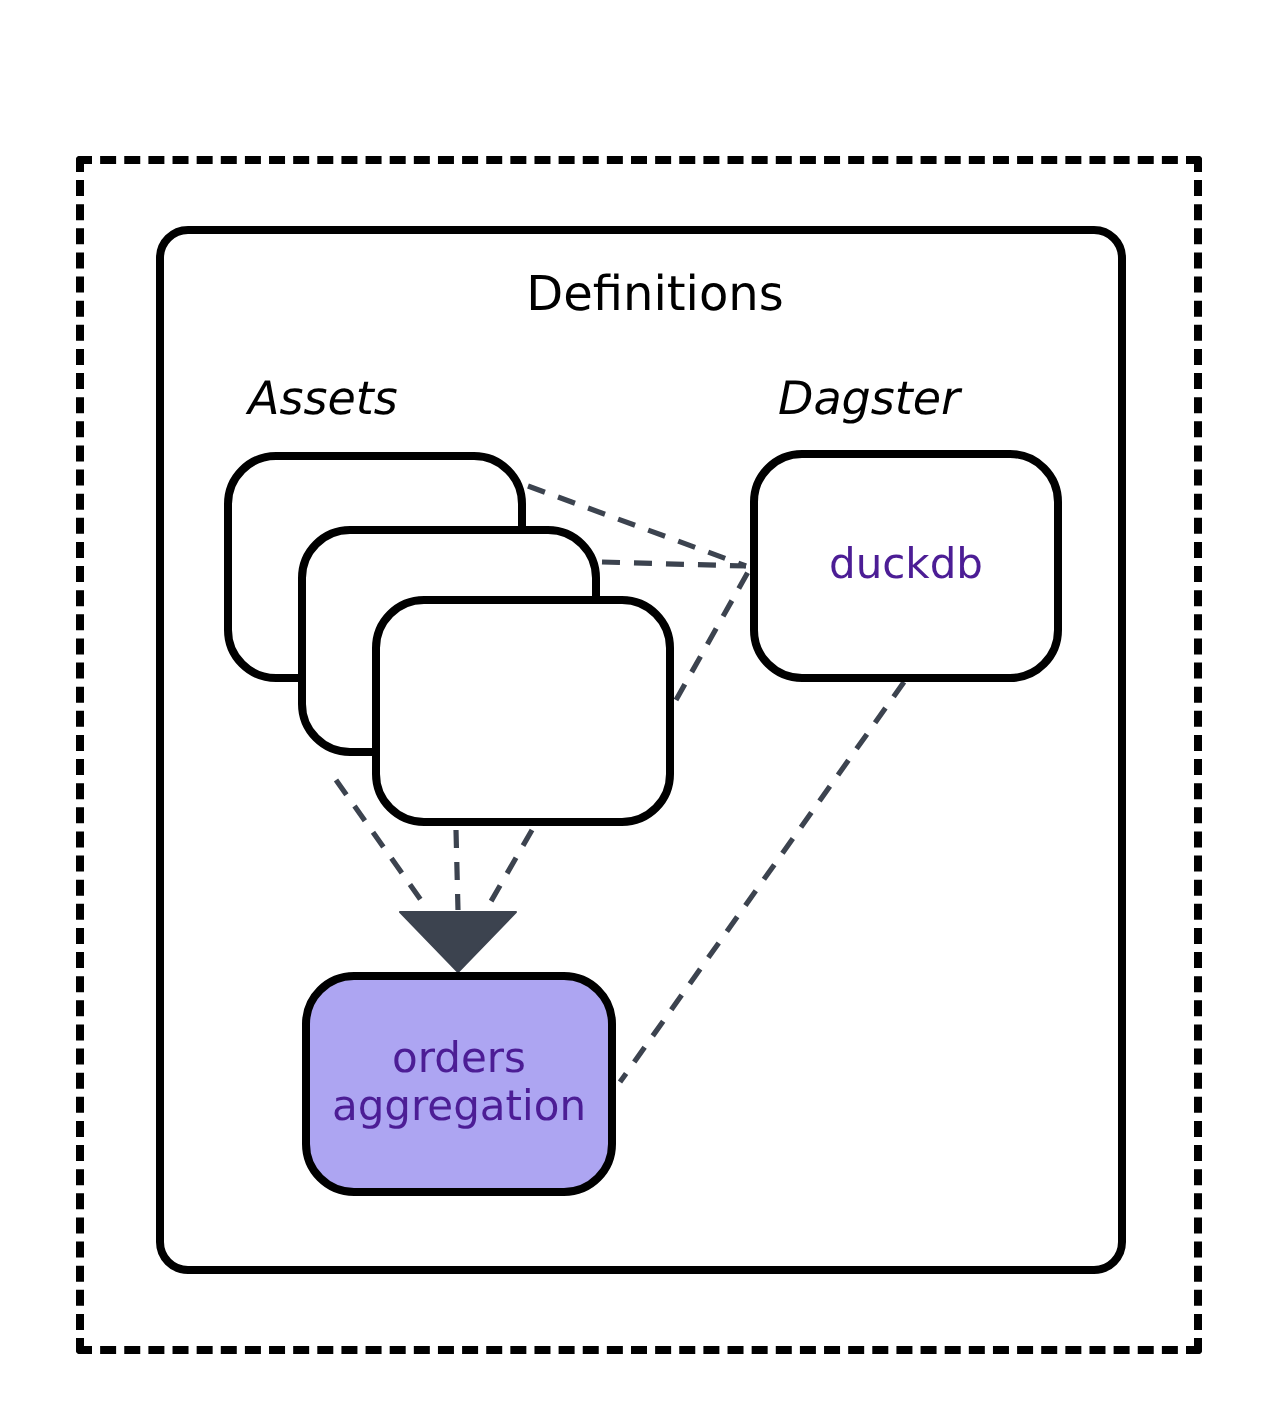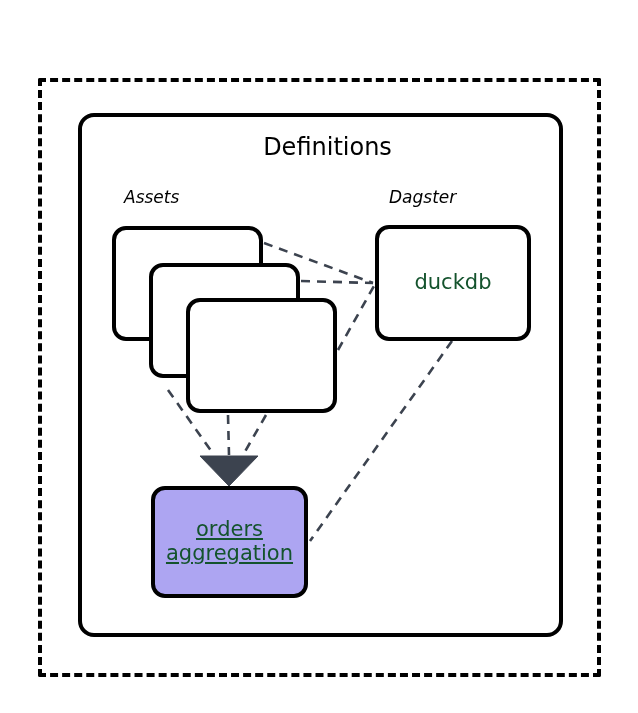--- a/index.html
+++ b/index.html
@@ -68,41 +68,41 @@
     top: 133px;
     text-align: center;
     font-size: 24px;
     color: #000000;
     margin-left: 17px;
   }
 
   
   .section-label {
     position: absolute;
-    font-size: 17px;
+    font-size: 23px;
     font-style: italic;
     color: #000000;
     white-space: nowrap;
   }
   .label-assets   { left: 124px; top: 187px; }
   .label-resource { left: 389px; top: 187px; }
 
   
   .node {
     position: absolute;
     border: 4px solid #000000;
-    border-radius: 14px;
+    border-radius: 26px;
     box-sizing: border-box;
     background: #ffffff;
     display: flex;
     align-items: center;
     justify-content: center;
     text-align: center;
     font-size: 21px;
-    color: #14532d;
+    color: #4c1d95;
     line-height: 1.12;
   }
 
   
   .asset-card { width: 151px; height: 115px; }
   .asset-card-1 { left: 112px; top: 226px; z-index: 3; }
   .asset-card-2 { left: 149px; top: 263px; z-index: 4; }
   .asset-card-3 { left: 186px; top: 298px; z-index: 5; }
 
   
@@ -115,21 +115,20 @@
   }
 
   
   .downstream-node {
     left: 151px;
     top: 486px;
     width: 157px;
     height: 112px;
     z-index: 6;
     padding: 0 4px;
-    text-decoration: underline;
   }
   .downstream-node .node-text {
     display: block;
     white-space: pre-line;
   }
 </style>
 </head>
 <body>
 
 <div id="canvas">

